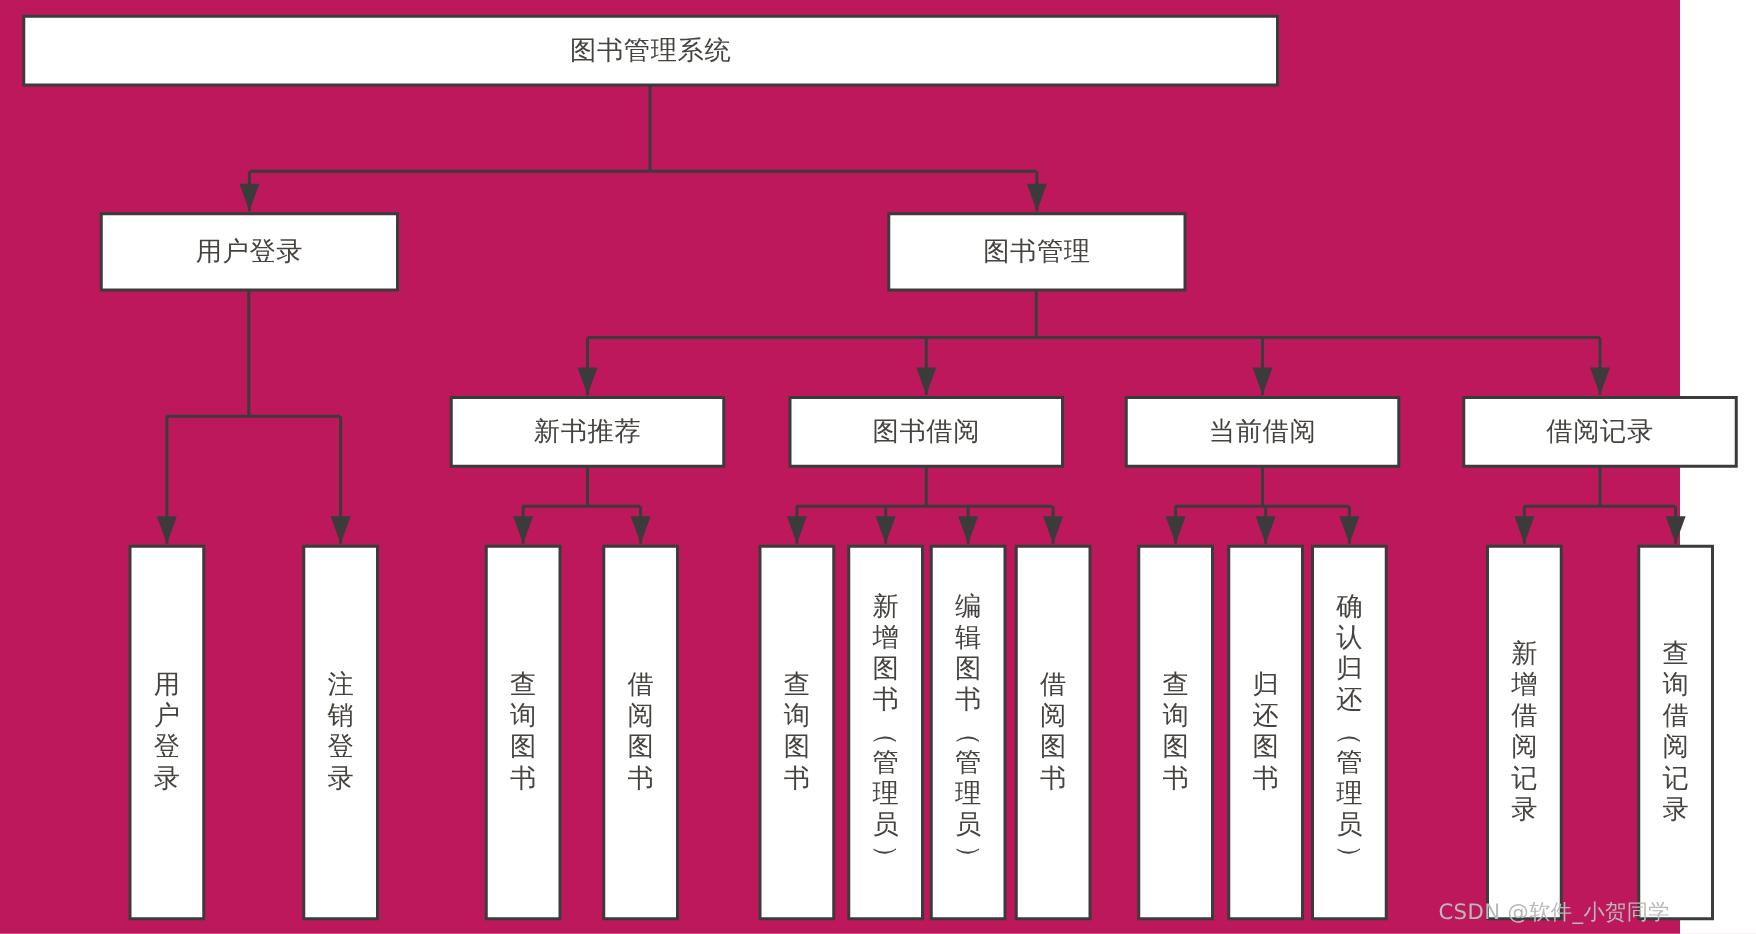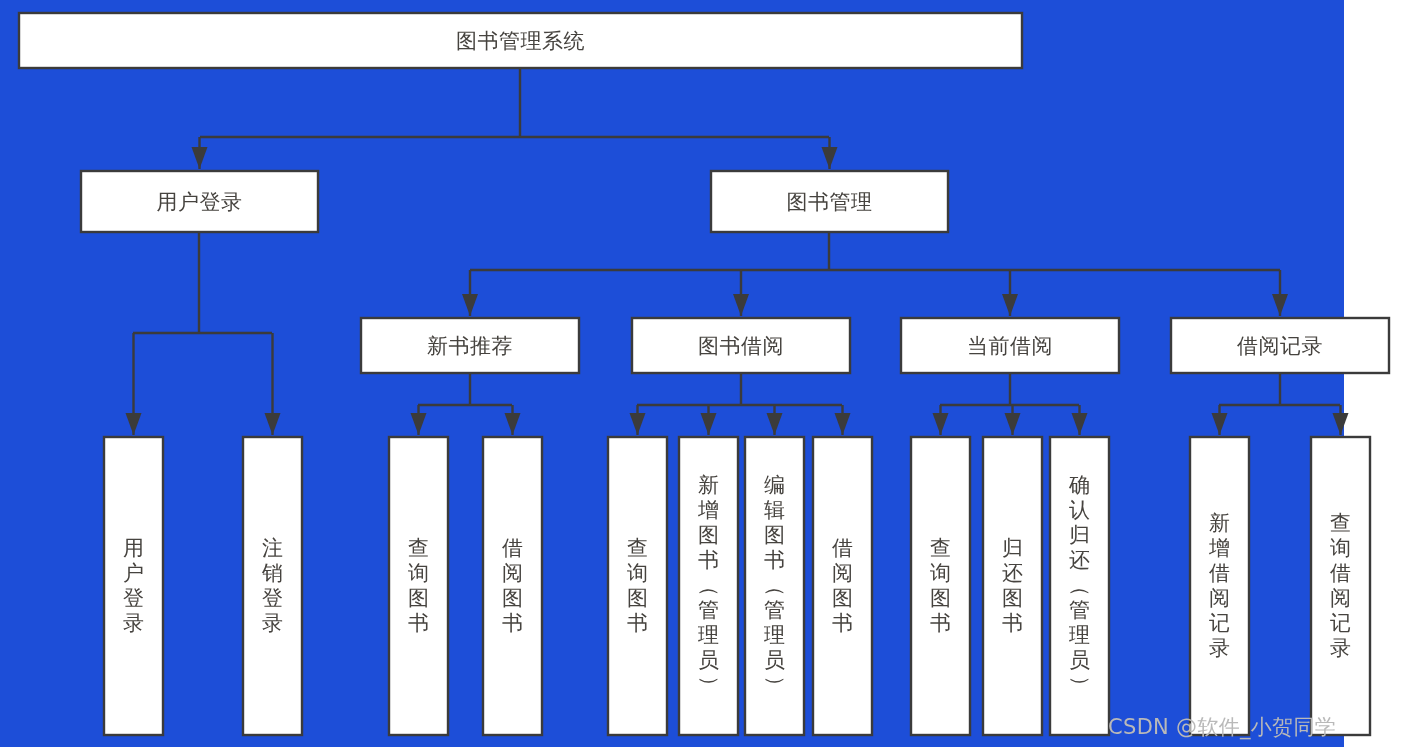--- a/index.html
+++ b/index.html
@@ -11,21 +11,21 @@
   body {
     width: 1405px;
     height: 747px;
     font-family: "DejaVu Sans", "Liberation Sans", sans-serif;
     overflow: hidden;
   }
   #diagram-root {
     position: relative;
     width: 1344px;
     height: 747px;
-    background: #1d4ed8;
+    background: #be185d;
   }
   svg.diagram-canvas {
     position: absolute;
     top: 0;
     left: 0;
     width: 1405px;
     height: 747px;
     display: block;
   }
   .node-box {
@@ -61,21 +61,21 @@
     font-family: "DejaVu Sans", "Liberation Sans", sans-serif;
     font-size: 21px;
     text-anchor: middle;
     dominant-baseline: middle;
   }
   .watermark {
     position: absolute;
     right: 8px;
     bottom: 6px;
     font-family: "DejaVu Sans", "Liberation Sans", sans-serif;
-    font-size: 21px;
+    font-size: 17px;
     color: #b9b9b9;
     white-space: nowrap;
     pointer-events: none;
     letter-spacing: 0.3px;
   }
 </style>
 </head>
 <body>
 
 <div id="diagram-root">

